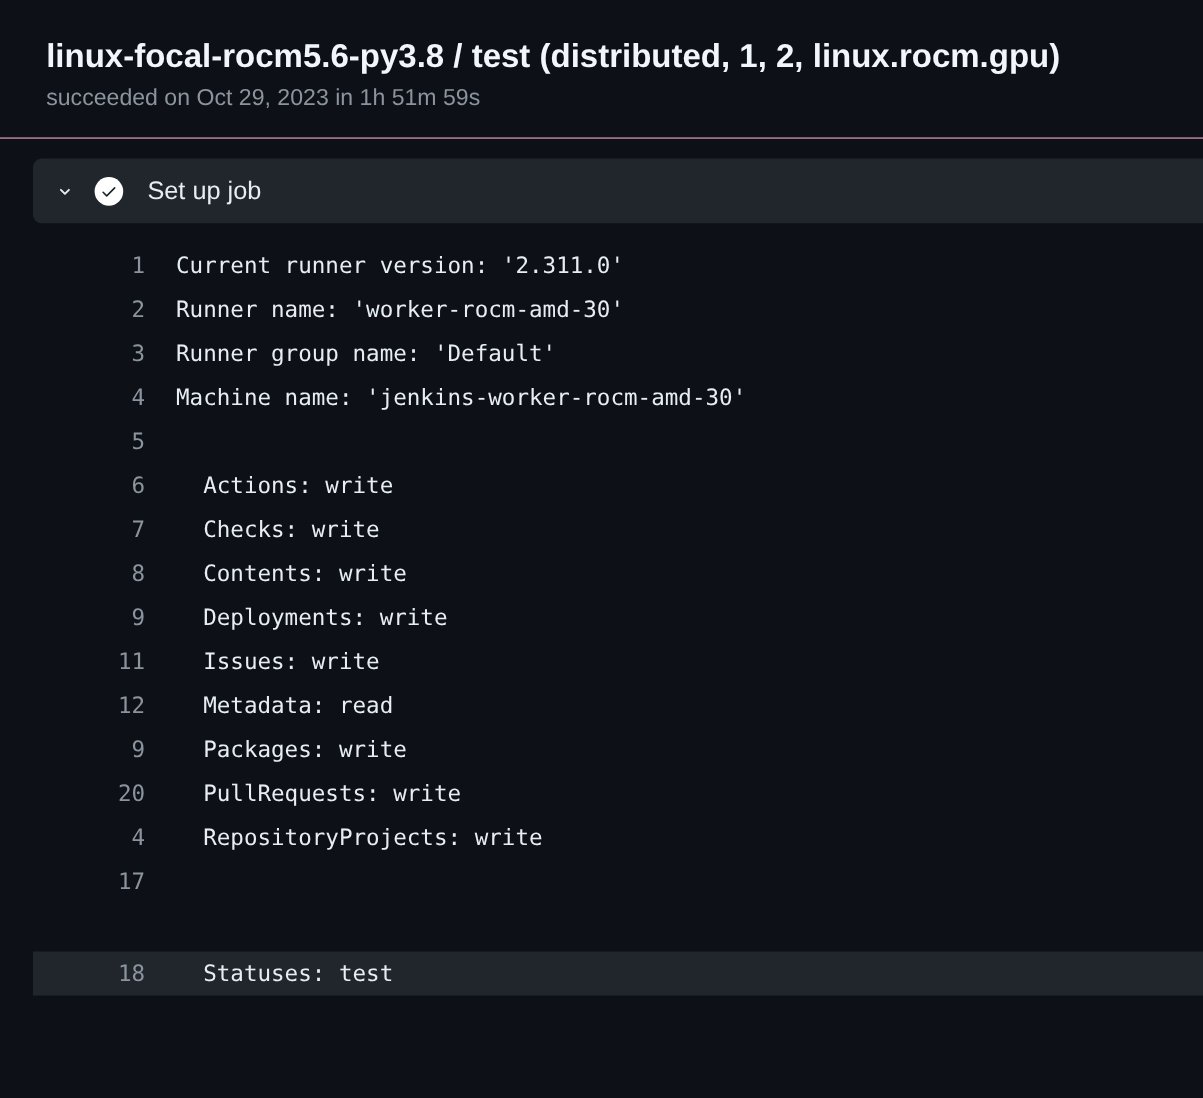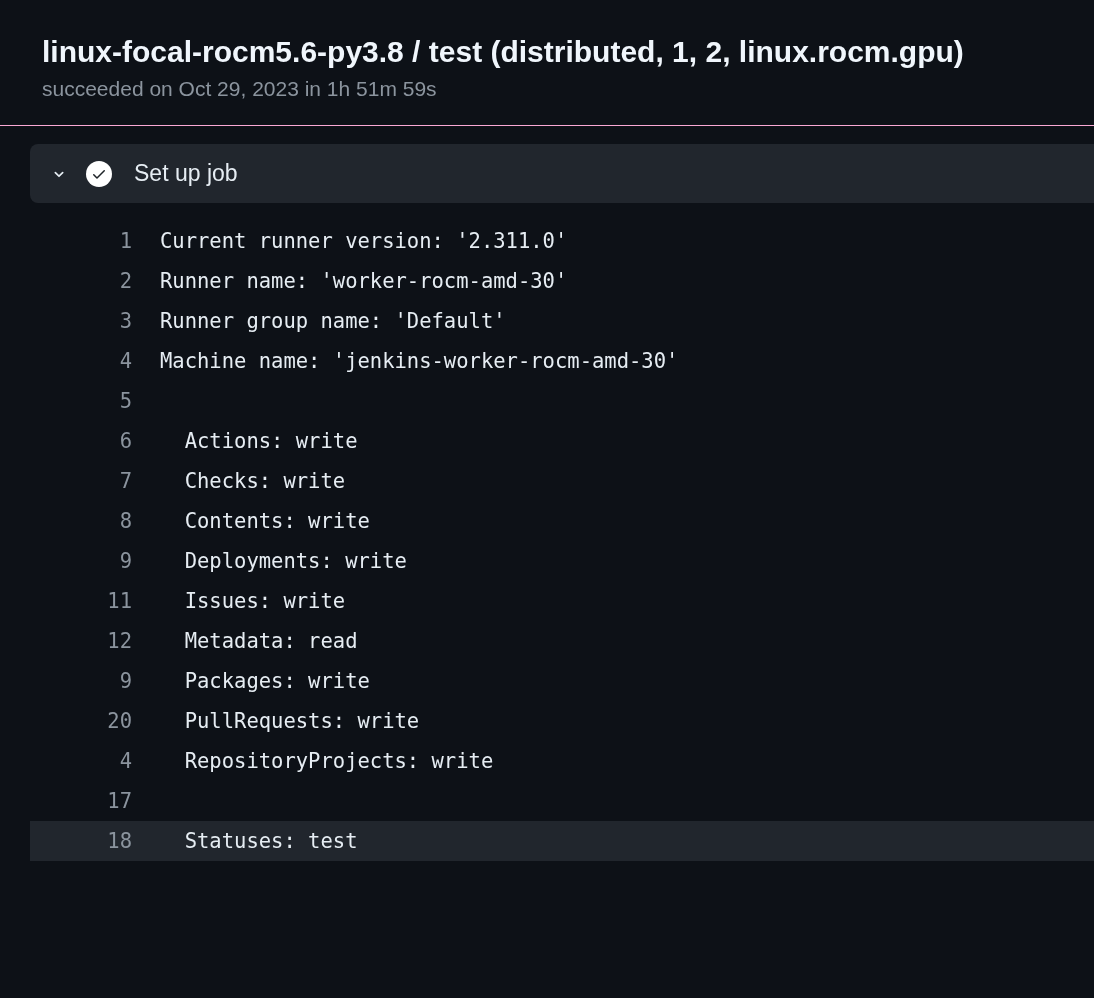--- a/index.html
+++ b/index.html
@@ -69,20 +69,21 @@
     font-size: 20.5px;
     line-height: 40px;
   }
   .log-line {
     display: flex;
     align-items: baseline;
     padding-left: 30px;
   }
   .log-line.highlight {
     background: #21262d;
+    margin-top: 44px;
   }
   .ln {
     width: 100px;
     text-align: right;
     color: #8b949e;
     font-weight: 400;
     padding-right: 28px;
     flex-shrink: 0;
     user-select: none;
   }

